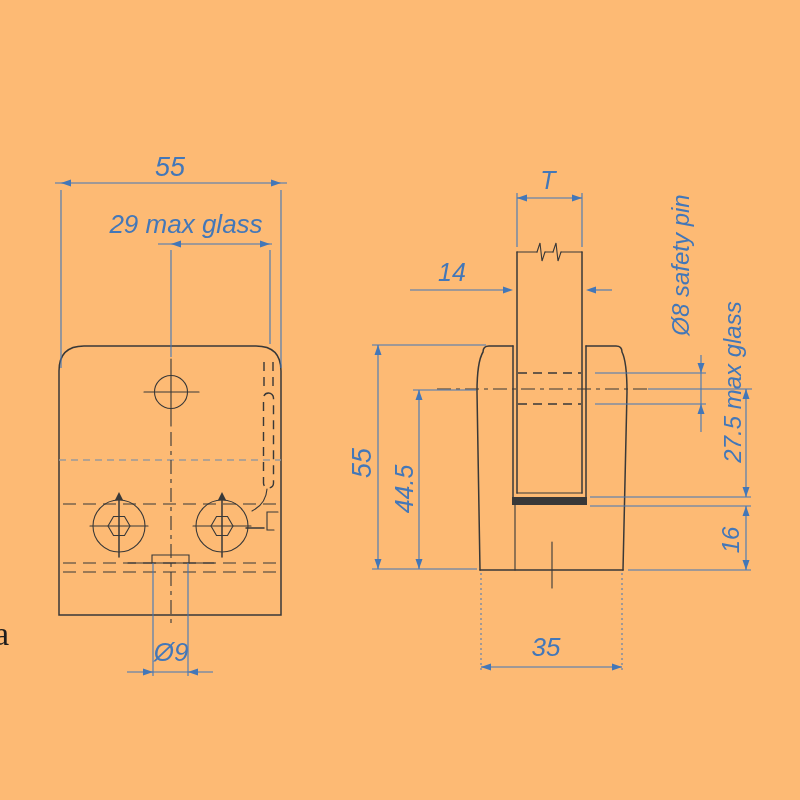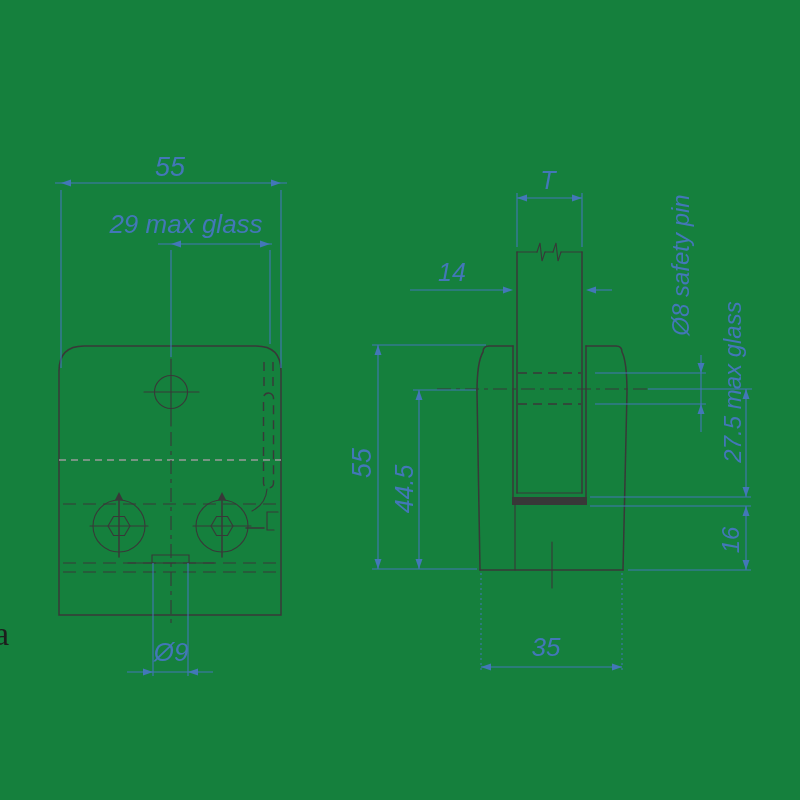--- a/index.html
+++ b/index.html
@@ -1,16 +1,16 @@
 <!DOCTYPE html>
 <html><head>
 <meta charset="utf-8">
 <style>
   html,body{margin:0;padding:0;background:#fff;}
-  .stage{position:relative;width:800px;height:800px;background:#15803d;overflow:hidden;
+  .stage{position:relative;width:800px;height:800px;background:#fdba74;overflow:hidden;
          font-family:"Liberation Sans",sans-serif;}
   svg{display:block;}
   .dimtext{font-family:"Liberation Sans",sans-serif;font-style:italic;fill:#4377b8;}
   .straytext{font-family:"Liberation Serif",serif;fill:#1d1d1d;}
   .part{stroke:#383838;fill:none;stroke-width:1.5;stroke-linecap:round;}
   .partthin{stroke:#383838;fill:none;stroke-width:1.1;stroke-linecap:round;}
   .hiddendark{stroke:#383838;fill:none;stroke-width:1.2;stroke-dasharray:13 7;}
   .holedash{stroke:#383838;fill:none;stroke-width:1.4;stroke-dasharray:9 6;}
   .centerdash{stroke:#383838;fill:none;stroke-width:1.1;stroke-dasharray:14 5 4 5;}
   .hiddenlight{stroke:#9a9a9a;fill:none;stroke-width:1.3;stroke-dasharray:7 5;}

